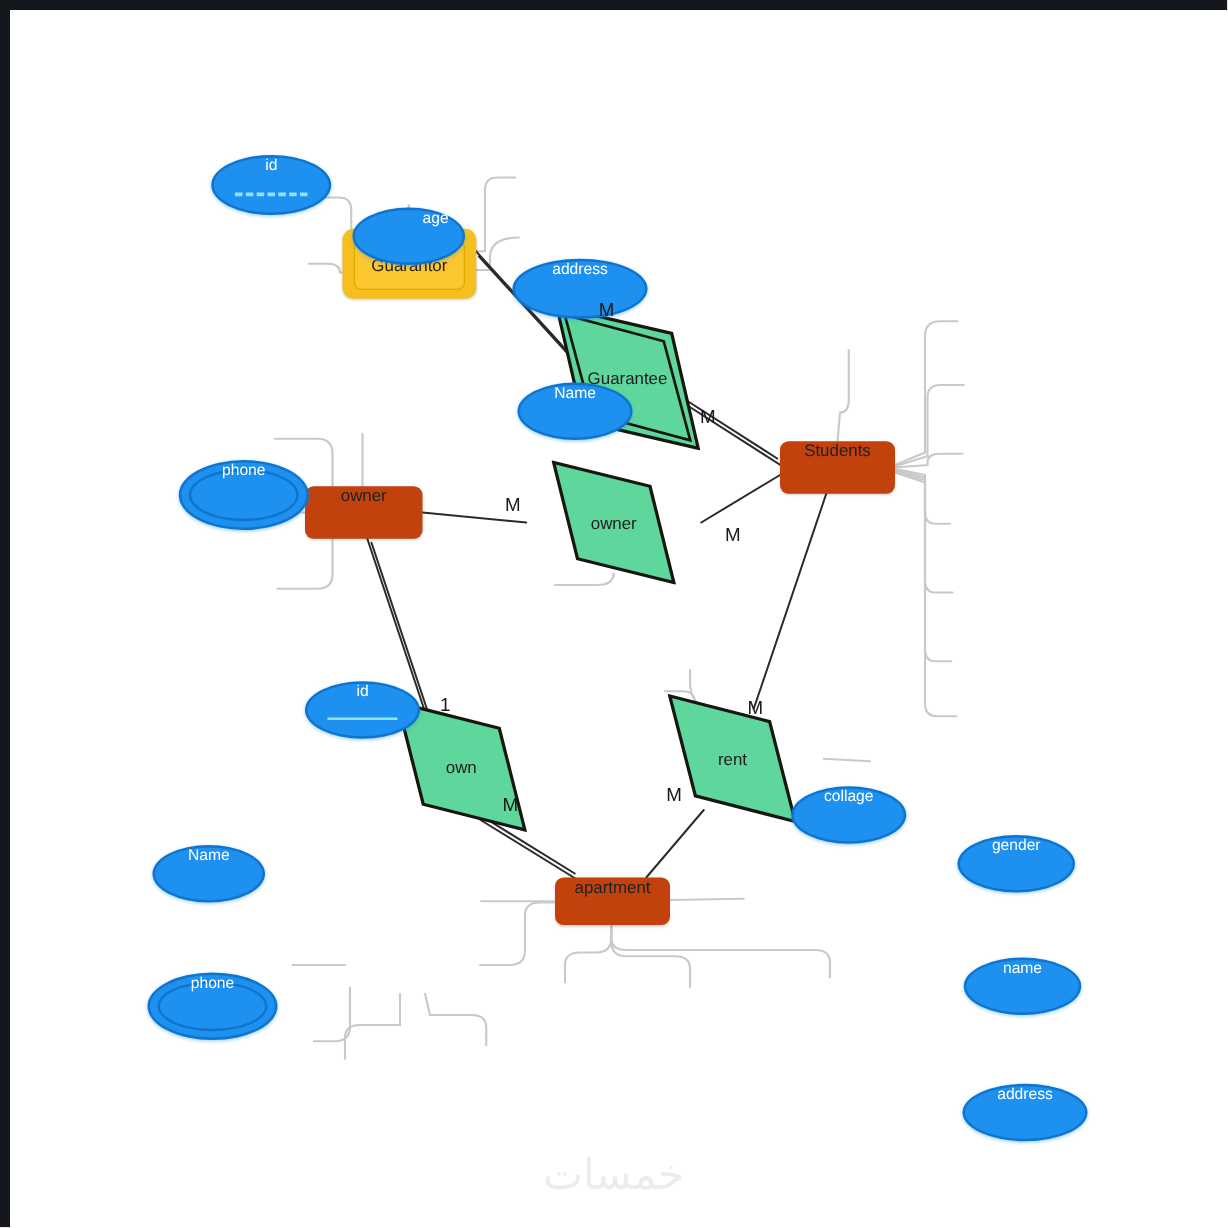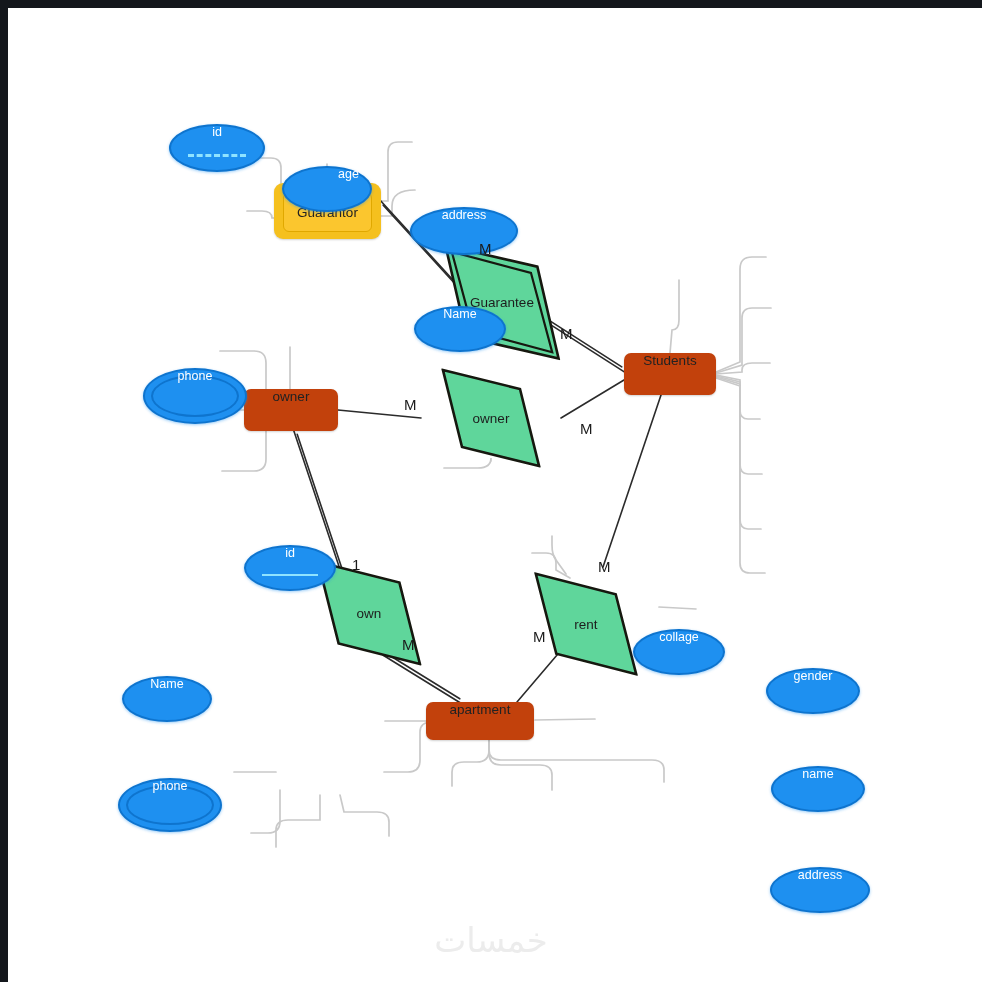--- a/index.html
+++ b/index.html
@@ -197,21 +197,21 @@
         <div class="inner-box">
           <span>Guarantor</span>
         </div>
       </div>
       <div class="node entity" style="left: 244px; top: 389px; width: 94px; height: 42px;">
         <span>owner</span>
       </div>
       <div class="node entity" style="left: 624px; top: 353px; width: 92px; height: 42px;">
         <span>Students</span>
       </div>
-      <div class="node entity" style="left: 426px; top: 702px; width: 108px; height: 38px;">
+      <div class="node entity" style="left: 444px; top: 702px; width: 92px; height: 38px;">
         <span>apartment</span>
       </div>
       <div class="rel-wrap" style="left: 420px; top: 250px; width: 164px; height: 104px;">
         <div class="diamond" style="width: 164px; height: 104px; left: 0px; top: 0px; background: transparent; border: none;">
           <svg width="164" height="104" viewBox="0 0 164 104" style="position: absolute; left: 0px; top: 0px;">
             <polygon points="82,2 162,52 82,102 2,52" fill="#5FD69B" stroke="#16180f" stroke-width="2.6"></polygon>
             <polygon points="82,11 153,52 82,93 11,52" fill="#5FD69B" stroke="#16180f" stroke-width="2.2"></polygon>
           </svg>
         </div>
         <div class="rel-label">Guarantee</div>
@@ -225,21 +225,21 @@
         <div class="rel-label">owner</div>
       </div>
       <div class="rel-wrap" style="left: 295px; top: 568px; width: 148px; height: 90px;">
         <div class="diamond" style="width: 148px; height: 90px; left: 0px; top: 0px; background: transparent; border: none;">
           <svg width="148" height="90" viewBox="0 0 148 90" style="position: absolute; left: 0px; top: 0px;">
             <polygon points="74,2 146,45 74,88 2,45" fill="#5FD69B" stroke="#16180f" stroke-width="2.6"></polygon>
           </svg>
         </div>
         <div class="rel-label">own</div>
       </div>
-      <div class="rel-wrap" style="left: 513px; top: 580px; width: 146px; height: 88px;">
+      <div class="rel-wrap" style="left: 513px; top: 563px; width: 146px; height: 88px;">
         <div class="diamond" style="width: 146px; height: 88px; left: 0px; top: 0px; background: transparent; border: none;">
           <svg width="146" height="88" viewBox="0 0 146 88" style="position: absolute; left: 0px; top: 0px;">
             <polygon points="73,2 144,44 73,86 2,44" fill="#5FD69B" stroke="#16180f" stroke-width="2.6"></polygon>
           </svg>
         </div>
         <div class="rel-label">rent</div>
       </div>
       <div class="node attr" style="left: 169px; top: 124px; width: 96px; height: 48px;">
         <div class="key-underline partial"></div>
         <span class="atext">id</span>

